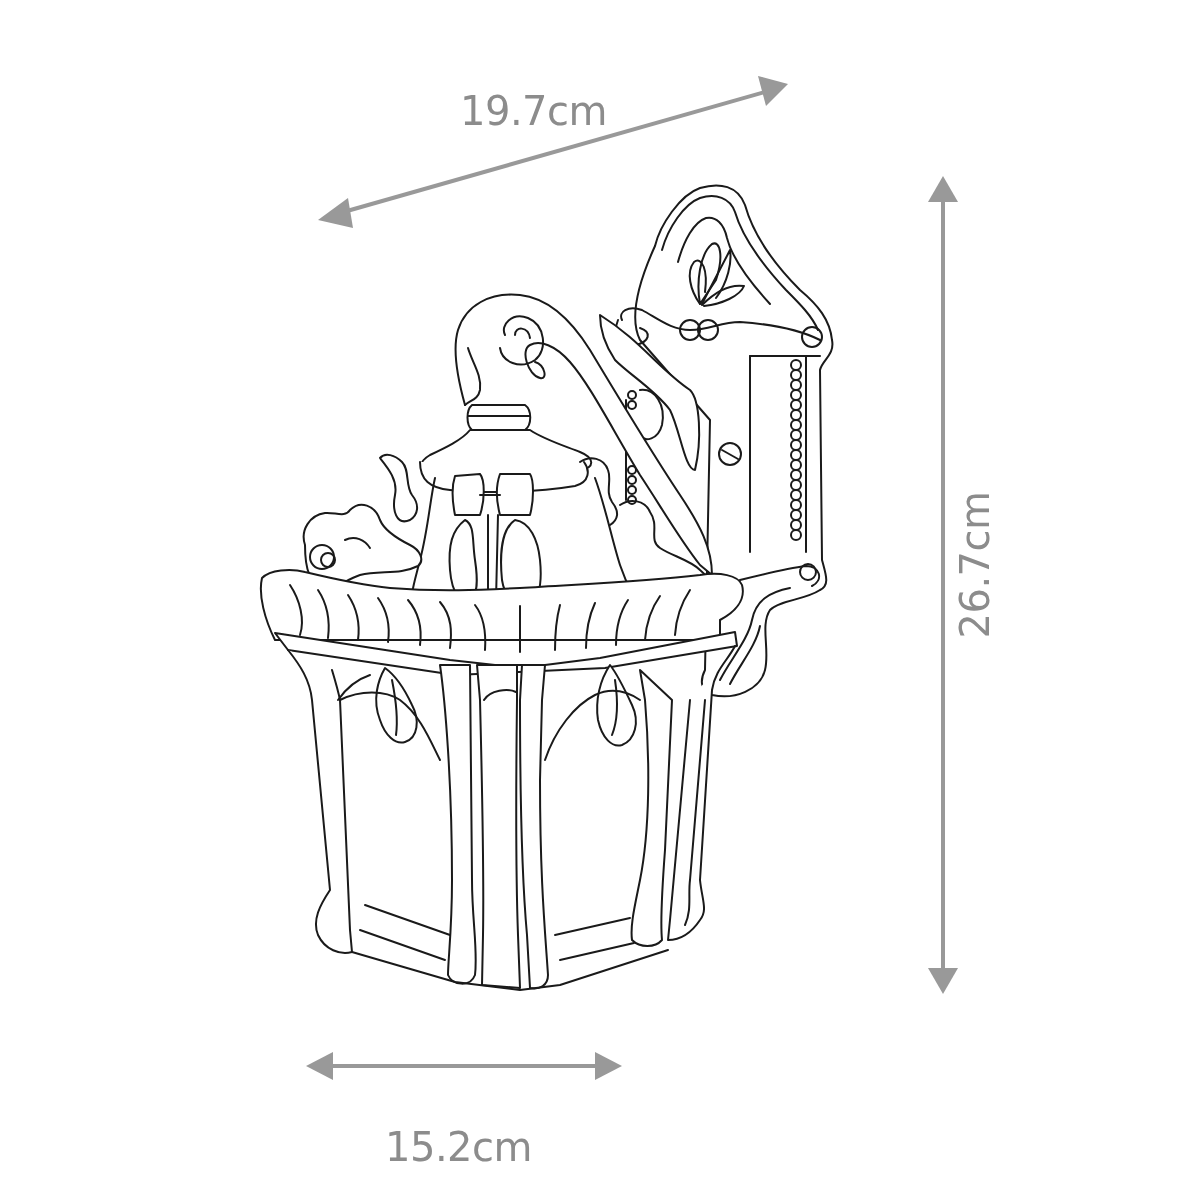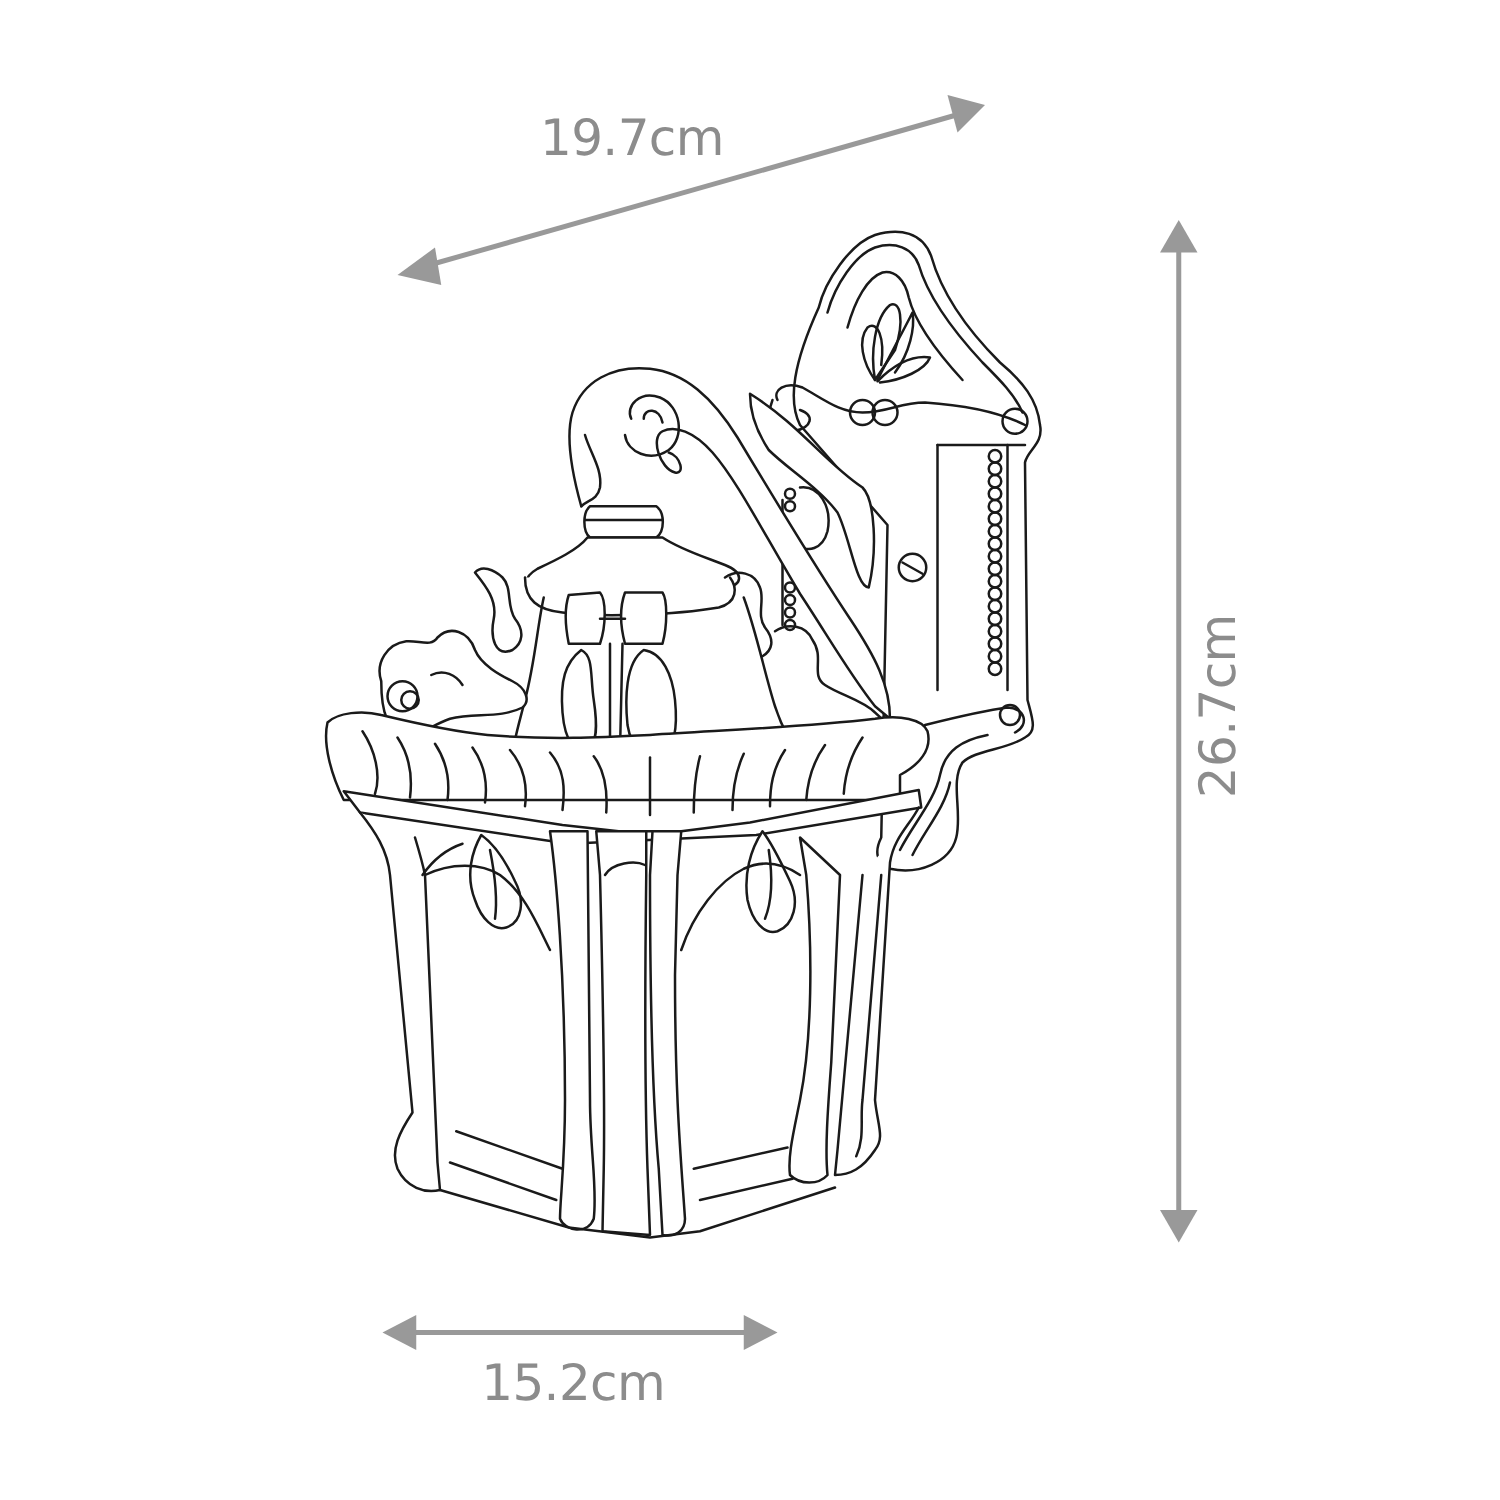--- a/index.html
+++ b/index.html
@@ -1,24 +1,24 @@
 <!DOCTYPE html>
 <html><head>
   <meta charset="utf-8">
   <style>
     html, body { margin: 0; padding: 0; background: #ffffff; }
     body { width: 1200px; height: 1200px; position: relative; overflow: hidden;
            font-family: "DejaVu Sans", "Liberation Sans", sans-serif; }
     #canvas { position: absolute; left: 0; top: 0; width: 1200px; height: 1200px; }
     .dim-label { position: absolute; color: #8c8c8c; font-size: 40px; letter-spacing: -0.5px;
                  font-family: "DejaVu Sans", "Liberation Sans", sans-serif; white-space: nowrap; }
-    #label-depth { left: 432px; top: 88px; transform: rotate(0deg); }
+    #label-depth { left: 460px; top: 88px; transform: rotate(0deg); }
     #label-height { left: 975px; top: 565px; transform-origin: center center;
                     transform: translate(-50%, -50%) rotate(-90deg); }
-    #label-width { left: 385px; top: 1084px; }
+    #label-width { left: 385px; top: 1124px; }
     .ln { fill: none; stroke: #1a1a1a; stroke-width: 2; stroke-linejoin: round; stroke-linecap: round; }
     .lnw { fill: #ffffff; stroke: #1a1a1a; stroke-width: 2; stroke-linejoin: round; stroke-linecap: round; }
     .dim { stroke: #999999; stroke-width: 4; fill: none; }
     .arrowhead { fill: #999999; }
   </style>
 </head>
 <body>
 
 <svg id="canvas" viewBox="0 0 1200 1200" xmlns="http://www.w3.org/2000/svg">
 

